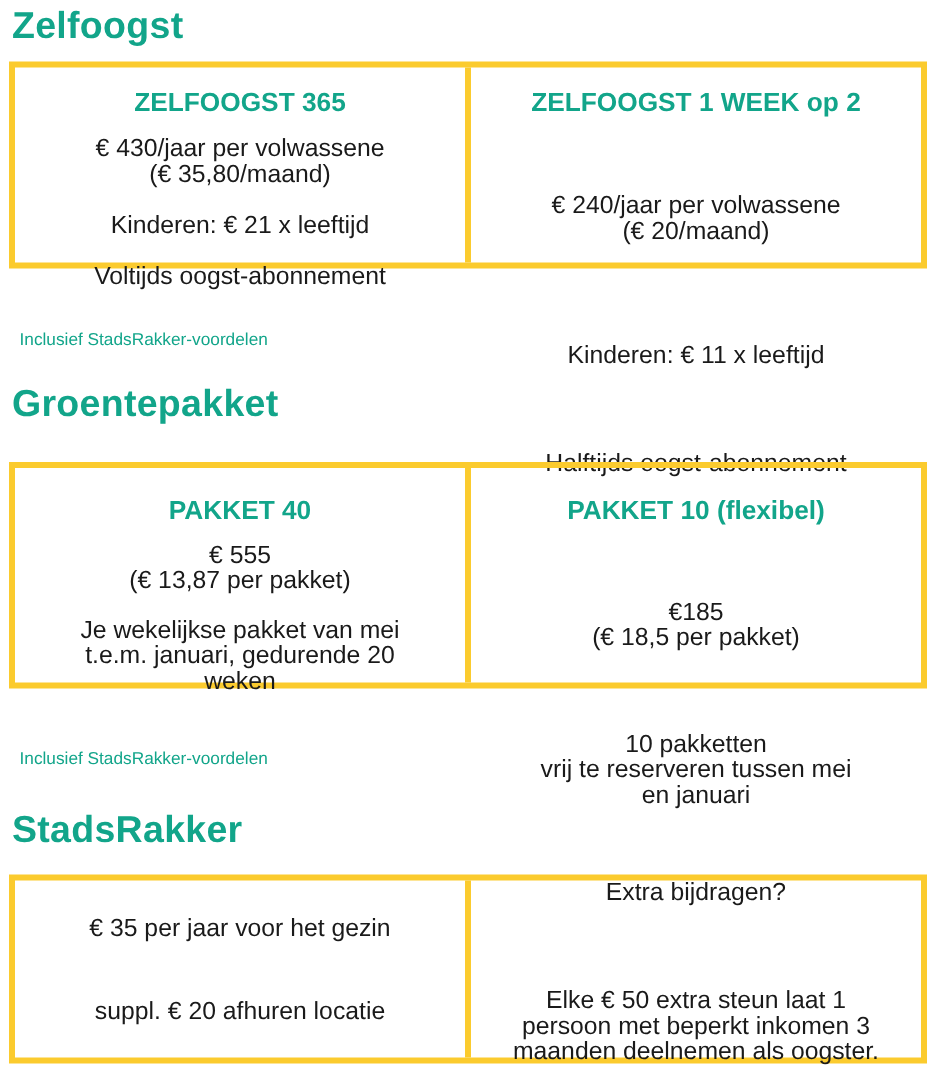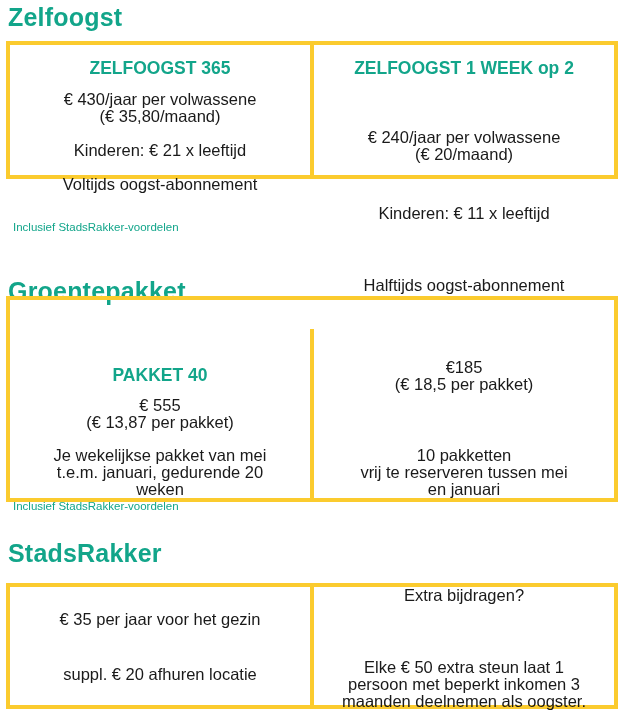--- a/index.html
+++ b/index.html
@@ -43,37 +43,38 @@
     <h3 class="cell-title">ZELFOOGST 365</h3>
     <p style="margin-top:13px;">€ 430/jaar per volwassene
 (€ 35,80/maand)</p>
     <p style="margin-top:17px;">Kinderen: € 21 x leeftijd</p>
     <p style="margin-top:17px;">Voltijds oogst-abonnement</p>
   </div>
   <div class="cell" style="padding-top:13px;">
     <h3 class="cell-title">ZELFOOGST 1 WEEK op 2</h3>
     <p style="margin-top:13px;">€ 240/jaar per volwassene
 (€ 20/maand)</p>
-    <p style="margin-top:4px;">Kinderen: € 11 x leeftijd</p>
+    <p style="margin-top:28px;">Kinderen: € 11 x leeftijd</p>
     <p style="margin-top:17px;">Halftijds oogst-abonnement</p>
   </div>
 </div>
 <p class="note" style="top:221px;">Inclusief StadsRakker-voordelen</p>
 
-<h2 class="section-title" style="top:279px;">Groentepakket</h2>
-<div class="frame" style="top:296px; height:206px;align-items:flex-end;">
+<h2 class="section-title" style="top:257px;">Groentepakket</h2>
+<div class="frame" style="top:308px; height:151px;">
   <div class="cell" style="padding-top:18px;">
     <h3 class="cell-title">PAKKET 40</h3>
     <p style="margin-top:12px;">€ 555
 (€ 13,87 per pakket)</p>
     <p style="margin-top:16px;">Je wekelijkse pakket van mei
 t.e.m. januari, gedurende 20
 weken</p>
   </div>
   <div class="cell" style="padding-top:18px;">
+    <h3 class="cell-title">PAKKET 10 (flexibel)</h3>
     <p style="margin-top:12px;">€185
 (€ 18,5 per pakket)</p>
     <p style="margin-top:16px;">10 pakketten
 vrij te reserveren tussen mei
 en januari</p>
   </div>
 </div>
 <p class="note" style="top:500px;">Inclusief StadsRakker-voordelen</p>
 
 <h2 class="section-title" style="top:541px;">StadsRakker</h2>

